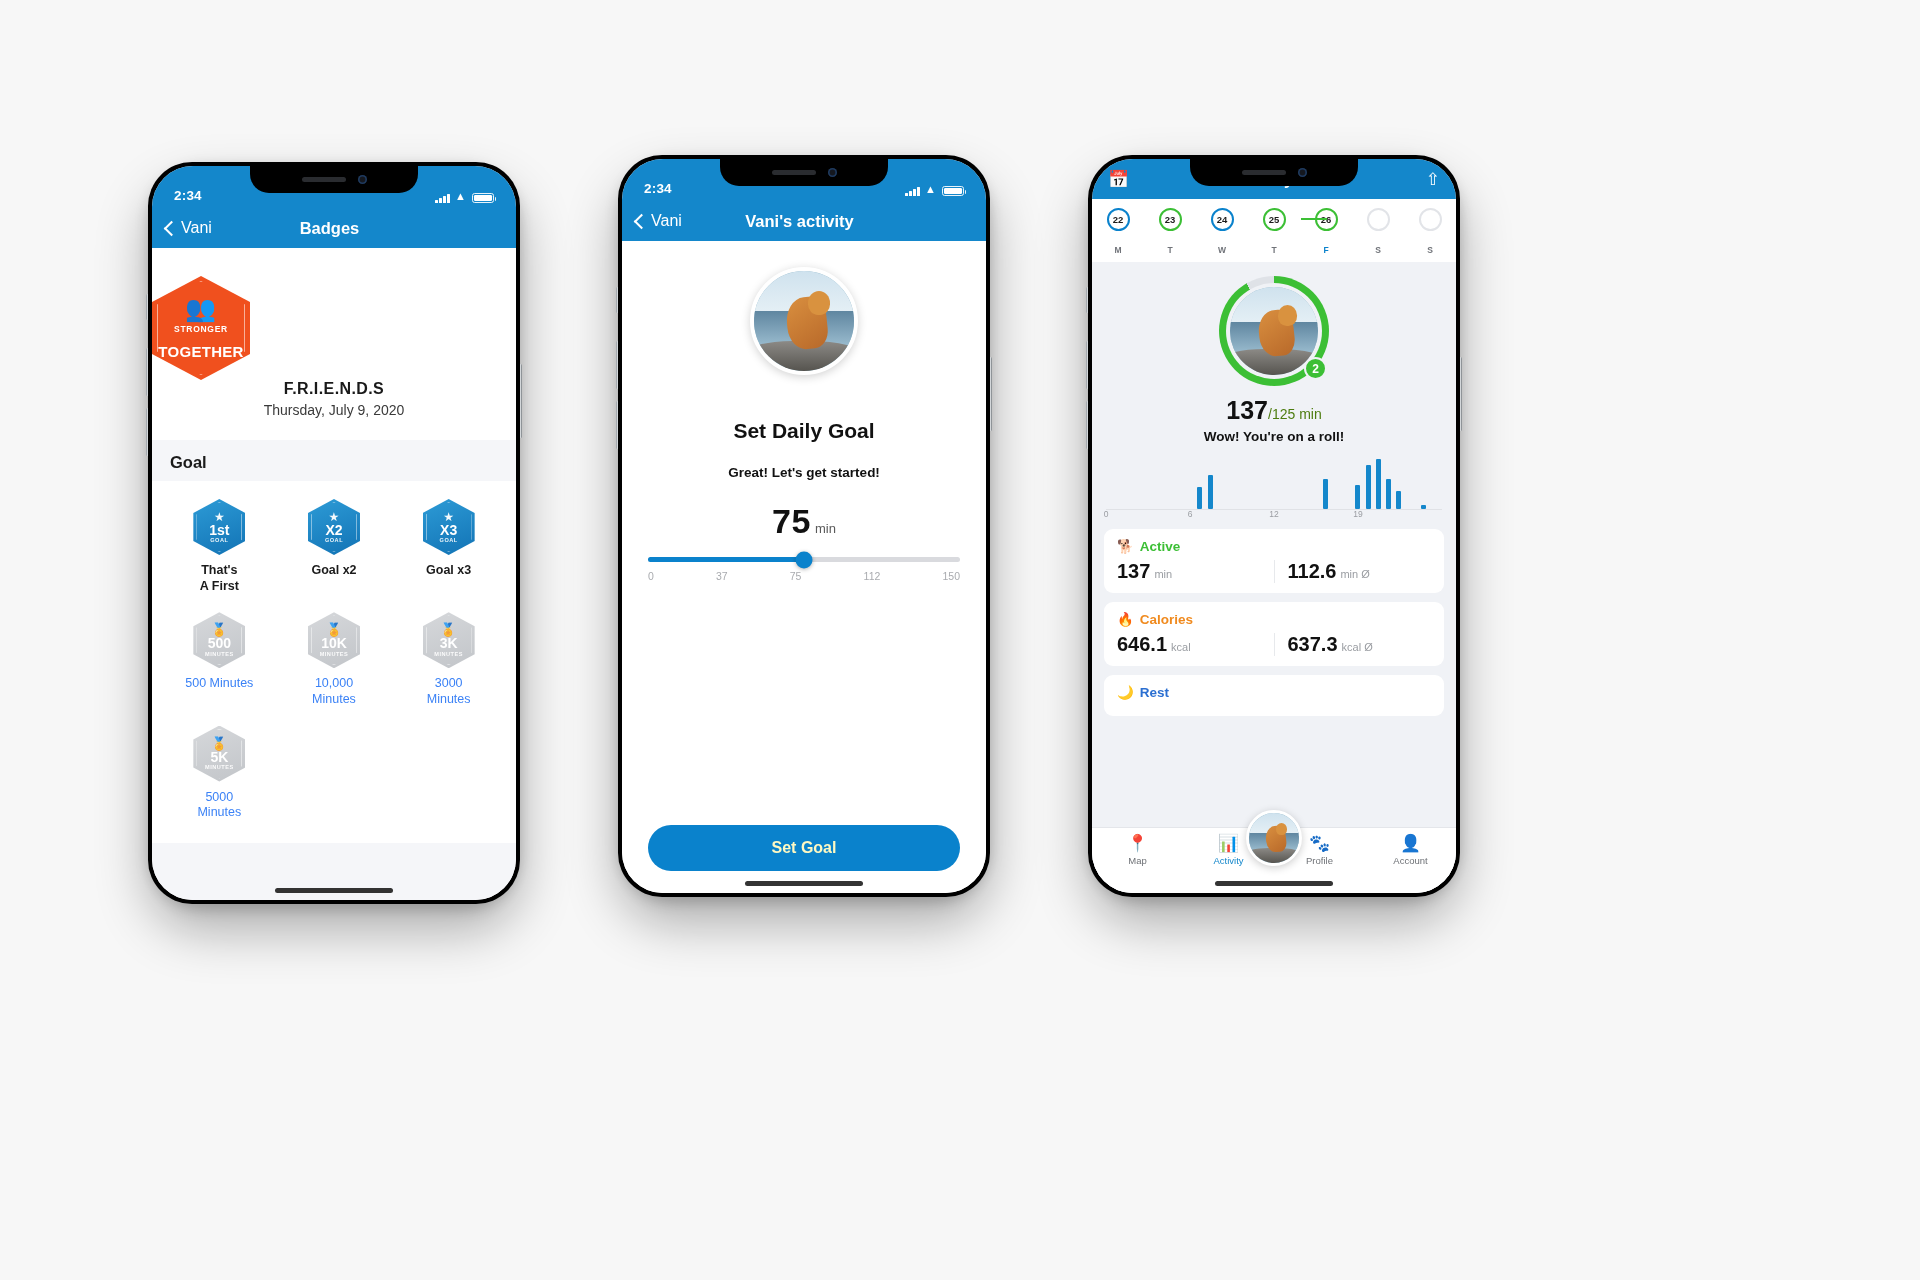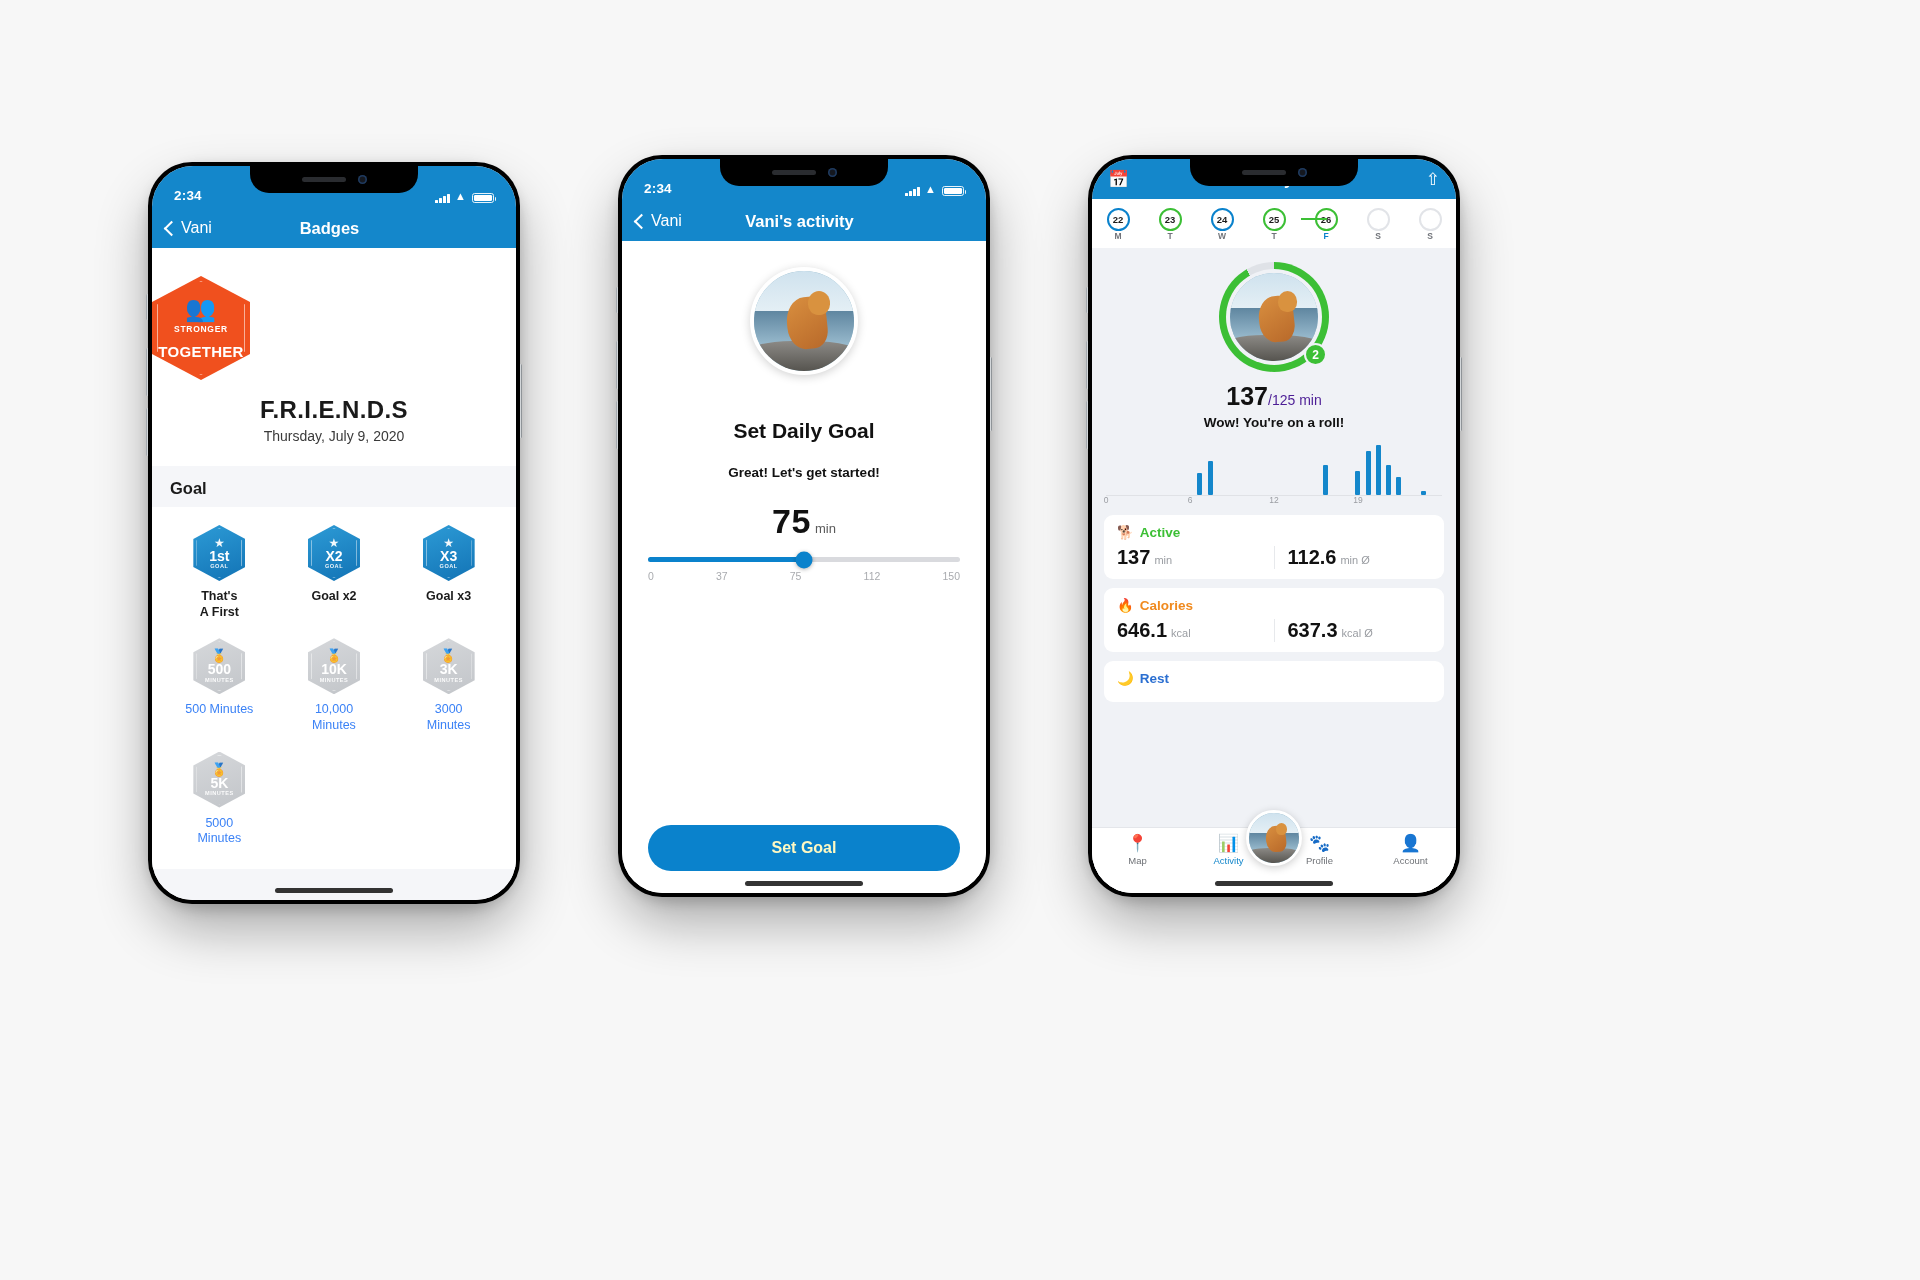--- a/index.html
+++ b/index.html
@@ -103,21 +103,21 @@
     display:flex; flex-direction:column; align-items:center; justify-content:center;
     color:#fff;
   }
   .hero-hex .inner-line {
     position:absolute; inset:5px; border:1.4px solid rgba(255,255,255,.55);
     clip-path: polygon(50% 0%, 100% 25%, 100% 75%, 50% 100%, 0% 75%, 0% 25%);
   }
   .people-ic { font-size:25px; line-height:1; margin-bottom:3px; position:relative; z-index:2;}
   .hero-l1 { font-size:8.5px; font-weight:700; letter-spacing:.7px; position:relative; z-index:2;}
   .hero-l2 { font-size:15px; font-weight:800; letter-spacing:.3px; position:relative; z-index:2; margin-top:9px;}
-  .hero-name { font-size:24px; font-weight:700; color:#1a1a1a; margin-top:16px; letter-spacing:.4px;}
+  .hero-name { font-size:16px; font-weight:700; color:#1a1a1a; letter-spacing:.4px;}
   .hero-date { font-size:14px; color:#3a3a3a; margin-top:4px; }
 
   .section-head {
     background:#f5f6f9; padding: 13px 18px 9px;
     font-size:16.5px; font-weight:700; color:#1b1b1b;
   }
   .badge-grid {
     background:#fff; padding: 18px 10px 22px;
     display:grid; grid-template-columns: repeat(3,1fr); row-gap: 18px;
     justify-items:center;
@@ -177,21 +177,21 @@
                   font-size:10.5px; color:#a9abaf; }
   .btn-primary {
     margin-top:auto; width:100%; height:46px; border-radius:24px;
     background:#0a82cc; color:#fef9c3; font-size:16px; font-weight:700;
     display:flex; align-items:center; justify-content:center; cursor:pointer; border:none;
   }
 
   
   .weekbar { background:#fff; padding: 9px 10px 7px; display:flex; justify-content:space-between;
              position:relative; flex:0 0 auto;}
-  .wd { display:flex; flex-direction:column; align-items:center; gap:0; cursor:pointer; width:32px;}
+  .wd { display:flex; flex-direction:column; align-items:center; gap:14px; cursor:pointer; width:32px;}
   .wd-ring {
     width:23px; height:23px; border-radius:50%;
     display:flex; align-items:center; justify-content:center;
     font-size:9.5px; font-weight:700; color:#1b1b1b; background:#fff;
     border:2.4px solid #e2e4e8; position:relative;
   }
   .wd-ring.blue { border-color:#0a82cc; }
   .wd-ring.green { border-color:#3cbf35; }
   .wd-ring.empty { border-color:#e2e4e8; color:transparent; }
   .wd-lab { font-size:8.5px; color:#707379; font-weight:600;}
@@ -204,21 +204,21 @@
                background: conic-gradient(#3cbf35 0deg 330deg, #dfe2e7 330deg 360deg); }
   .prog-ring::after { content:""; position:absolute; inset:7px; border-radius:50%; background:#f0f2f6; }
   .ring-photo { position:absolute; inset:11px; border-radius:50%; overflow:hidden; z-index:2; background:#8fb6c9;}
   .ring-badge {
     position:absolute; right:2px; bottom:6px; width:23px; height:23px; border-radius:50%;
     background:#3cbf35; color:#fff; font-size:12px; font-weight:700;
     display:flex; align-items:center; justify-content:center; z-index:3; border:2px solid #f0f2f6;
   }
   .mins { margin-top:10px; }
   .mins .v { font-size:25px; font-weight:700; color:#111; }
-  .mins .g { font-size:14px; color:#4c1d95; }
+  .mins .g { font-size:14px; color:#4d7c0f; }
   .wow { font-size:13.5px; font-weight:700; color:#111; margin-top:4px; }
 
   .mini-chart { position:relative; height:62px; margin: 10px 14px 0; }
   .bars-row { position:absolute; left:0; right:0; bottom:11px; height:50px; }
   .mbar { position:absolute; bottom:0; width:5px; background:#1487cb; border-radius:1px; }
   .axis { position:absolute; left:0; right:0; bottom:0; height:11px; }
   .axis span { position:absolute; font-size:8.5px; color:#9a9da2; transform:translateX(-50%); }
   .axis-line { position:absolute; left:0; right:0; bottom:10px; height:1px; background:#e0e2e6; }
 
   .stat-card { background:#fff; border-radius:9px; margin: 9px 12px 0; padding: 9px 0 10px; }

